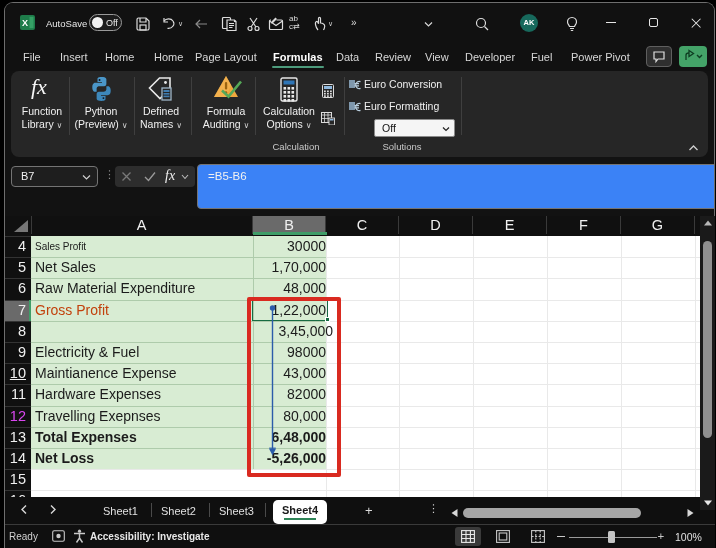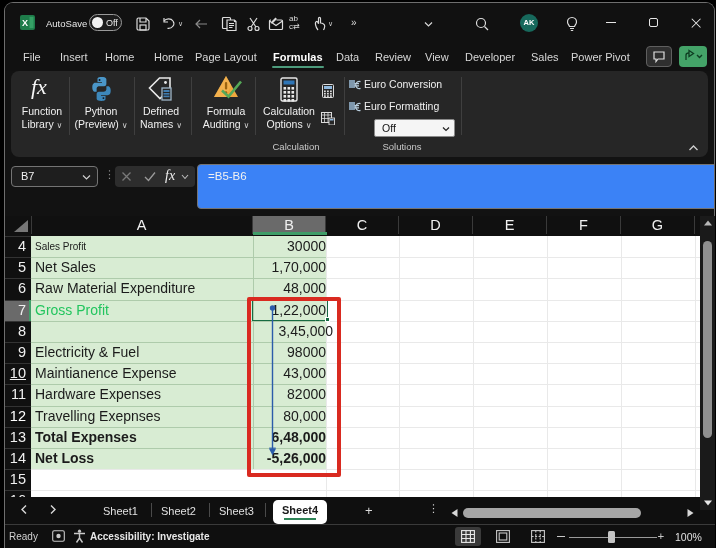--- a/index.html
+++ b/index.html
@@ -108,21 +108,21 @@
 <div class="abs t11" style="left:18px;top:6px;color:#d8d8d8;">File</div>
 <div class="abs t11" style="left:55px;top:6px;color:#d8d8d8;">Insert</div>
 <div class="abs t11" style="left:100px;top:6px;color:#d8d8d8;">Home</div>
 <div class="abs t11" style="left:149px;top:6px;color:#d8d8d8;">Home</div>
 <div class="abs t11" style="left:190px;top:6px;color:#d8d8d8;">Page Layout</div>
 <div class="abs t11" style="left:268px;top:6px;font-weight:bold;color:#fff;">Formulas</div>
 <div class="abs t11" style="left:331px;top:6px;color:#d8d8d8;">Data</div>
 <div class="abs t11" style="left:370px;top:6px;color:#d8d8d8;">Review</div>
 <div class="abs t11" style="left:420px;top:6px;color:#d8d8d8;">View</div>
 <div class="abs t11" style="left:460px;top:6px;color:#d8d8d8;">Developer</div>
-<div class="abs t11" style="left:526px;top:6px;color:#d8d8d8;">Sales</div>
+<div class="abs t11" style="left:526px;top:6px;color:#d8d8d8;">Fuel</div>
 <div class="abs t11" style="left:566px;top:6px;color:#d8d8d8;">Power Pivot</div>
 <div class="abs" style="left:267px;top:21px;width:52px;height:2px;background:#4d9b7c;border-radius:1px;"></div>
 <div class="abs" style="left:641px;top:1px;width:26px;height:21px;background:#2f2f2f;border:1px solid #5f5f5f;border-radius:4px;">
           <svg width="24" height="19" viewBox="0 0 24 19">
             <path d="M7 5 H17 V12 H11 L9 14.5 V12 H7 Z" fill="none" stroke="#e0e0e0" stroke-width="1.2"></path>
           </svg>
         </div>
 <div class="abs" style="left:674px;top:1px;width:28px;height:21px;background:#44a368;border-radius:4px;">
           <svg width="28" height="21" viewBox="0 0 28 21">
             <path d="M7 14 V9 C7 7.5 8.5 7 10 7" fill="none" stroke="#0e3d22" stroke-width="1.3"></path>
@@ -321,38 +321,38 @@
 <div class="abs" style="left:5px;top:299.6px;width:26px;height:21.2px;background:#6a6a6a;overflow:hidden;color:#f0f0f0;font-size:14.5px;text-align:right;line-height:21.2px;"><span style="padding-right:5px;">7</span></div>
 <div class="abs" style="left:5px;top:299.6px;width:26px;height:1px;background:#333;"></div>
 <div class="abs" style="left:5px;top:320.8px;width:26px;height:21.2px;background:transparent;overflow:hidden;color:#f0f0f0;font-size:14.5px;text-align:right;line-height:21.2px;"><span style="padding-right:5px;">8</span></div>
 <div class="abs" style="left:5px;top:320.8px;width:26px;height:1px;background:#333;"></div>
 <div class="abs" style="left:5px;top:342.0px;width:26px;height:21.2px;background:transparent;overflow:hidden;color:#f0f0f0;font-size:14.5px;text-align:right;line-height:21.2px;"><span style="padding-right:5px;">9</span></div>
 <div class="abs" style="left:5px;top:342.0px;width:26px;height:1px;background:#333;"></div>
 <div class="abs" style="left:5px;top:363.2px;width:26px;height:21.2px;background:transparent;overflow:hidden;color:#f0f0f0;font-size:14.5px;text-align:right;line-height:21.2px;"><span style="padding-right:5px;text-decoration:underline;">10</span></div>
 <div class="abs" style="left:5px;top:363.2px;width:26px;height:1px;background:#333;"></div>
 <div class="abs" style="left:5px;top:384.4px;width:26px;height:21.2px;background:transparent;overflow:hidden;color:#f0f0f0;font-size:14.5px;text-align:right;line-height:21.2px;"><span style="padding-right:5px;">11</span></div>
 <div class="abs" style="left:5px;top:384.4px;width:26px;height:1px;background:#333;"></div>
-<div class="abs" style="left:5px;top:405.6px;width:26px;height:21.2px;background:transparent;overflow:hidden;color:#ffffff;font-size:14.5px;text-align:right;line-height:21.2px;"><span style="padding-right:5px;">12</span></div>
+<div class="abs" style="left:5px;top:405.6px;width:26px;height:21.2px;background:transparent;overflow:hidden;color:#d946ef;font-size:14.5px;text-align:right;line-height:21.2px;"><span style="padding-right:5px;">12</span></div>
 <div class="abs" style="left:5px;top:405.6px;width:26px;height:1px;background:#333;"></div>
 <div class="abs" style="left:5px;top:426.8px;width:26px;height:21.2px;background:transparent;overflow:hidden;color:#f0f0f0;font-size:14.5px;text-align:right;line-height:21.2px;"><span style="padding-right:5px;">13</span></div>
 <div class="abs" style="left:5px;top:426.8px;width:26px;height:1px;background:#333;"></div>
 <div class="abs" style="left:5px;top:448.0px;width:26px;height:21.2px;background:transparent;overflow:hidden;color:#f0f0f0;font-size:14.5px;text-align:right;line-height:21.2px;"><span style="padding-right:5px;">14</span></div>
 <div class="abs" style="left:5px;top:448.0px;width:26px;height:1px;background:#333;"></div>
 <div class="abs" style="left:5px;top:469.2px;width:26px;height:21.2px;background:transparent;overflow:hidden;color:#f0f0f0;font-size:14.5px;text-align:right;line-height:21.2px;"><span style="padding-right:5px;">15</span></div>
 <div class="abs" style="left:5px;top:469.2px;width:26px;height:1px;background:#333;"></div>
 <div class="abs" style="left:5px;top:490.4px;width:26px;height:6.6px;background:transparent;overflow:hidden;color:#f0f0f0;font-size:14.5px;text-align:right;line-height:21.2px;"><span style="padding-right:5px;">16</span></div>
 <div class="abs" style="left:5px;top:490.4px;width:26px;height:1px;background:#333;"></div>
 <div class="abs" style="left:29px;top:299.6px;width:2px;height:21.2px;background:#3f9d68;"></div>
 <div class="abs" style="left:35px;top:236.0px;height:21px;line-height:21px;font-size:10px;color:#1b1b1b;font-weight:normal;">Sales Profit</div>
 <div class="abs" style="left:253px;top:236.0px;width:73px;height:21px;line-height:21px;font-size:14px;color:#1b1b1b;font-weight:normal;text-align:right;">30000</div>
 <div class="abs" style="left:35px;top:257.2px;height:21px;line-height:21px;font-size:14px;color:#1b1b1b;font-weight:normal;">Net Sales</div>
 <div class="abs" style="left:253px;top:257.2px;width:73px;height:21px;line-height:21px;font-size:14px;color:#1b1b1b;font-weight:normal;text-align:right;">1,70,000</div>
 <div class="abs" style="left:35px;top:278.4px;height:21px;line-height:21px;font-size:14px;color:#1b1b1b;font-weight:normal;">Raw Material Expenditure</div>
 <div class="abs" style="left:253px;top:278.4px;width:73px;height:21px;line-height:21px;font-size:14px;color:#1b1b1b;font-weight:normal;text-align:right;">48,000</div>
-<div class="abs" style="left:35px;top:299.6px;height:21px;line-height:21px;font-size:14px;color:#22c55e;font-weight:normal;">Gross Profit</div>
+<div class="abs" style="left:35px;top:299.6px;height:21px;line-height:21px;font-size:14px;color:#c2410c;font-weight:normal;">Gross Profit</div>
 <div class="abs" style="left:253px;top:299.6px;width:73px;height:21px;line-height:21px;font-size:14px;color:#1b1b1b;font-weight:normal;text-align:right;">1,22,000</div>
 <div class="abs" style="left:253px;top:320.8px;width:80px;height:21px;line-height:21px;font-size:14px;color:#1b1b1b;font-weight:normal;text-align:right;">3,45,000</div>
 <div class="abs" style="left:35px;top:342.0px;height:21px;line-height:21px;font-size:14px;color:#1b1b1b;font-weight:normal;">Electricity &amp; Fuel</div>
 <div class="abs" style="left:253px;top:342.0px;width:73px;height:21px;line-height:21px;font-size:14px;color:#1b1b1b;font-weight:normal;text-align:right;">98000</div>
 <div class="abs" style="left:35px;top:363.2px;height:21px;line-height:21px;font-size:14px;color:#1b1b1b;font-weight:normal;">Maintianence Expense</div>
 <div class="abs" style="left:253px;top:363.2px;width:73px;height:21px;line-height:21px;font-size:14px;color:#1b1b1b;font-weight:normal;text-align:right;">43,000</div>
 <div class="abs" style="left:35px;top:384.4px;height:32px;line-height:21px;font-size:14px;color:#1b1b1b;font-weight:normal;">Hardware Expenses</div>
 <div class="abs" style="left:253px;top:384.4px;width:73px;height:21px;line-height:21px;font-size:14px;color:#1b1b1b;font-weight:normal;text-align:right;">82000</div>
 <div class="abs" style="left:35px;top:405.6px;height:21px;line-height:21px;font-size:14px;color:#1b1b1b;font-weight:normal;">Travelling Exepnses</div>
 <div class="abs" style="left:253px;top:405.6px;width:73px;height:21px;line-height:21px;font-size:14px;color:#1b1b1b;font-weight:normal;text-align:right;">80,000</div>

